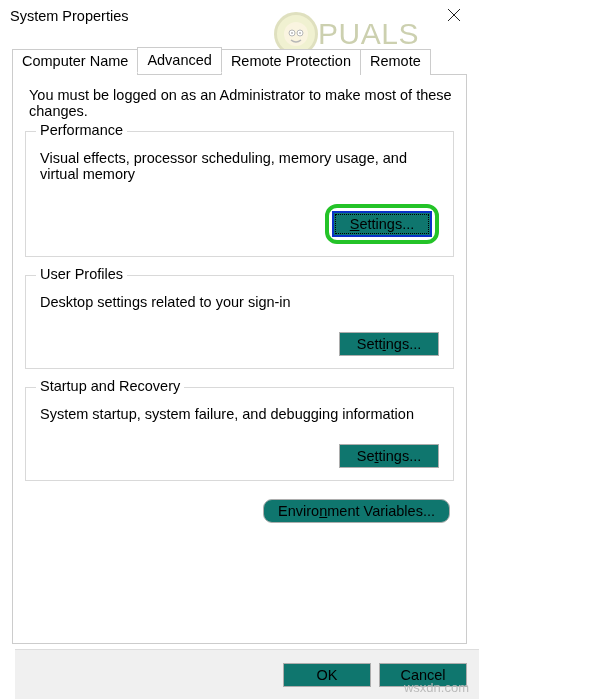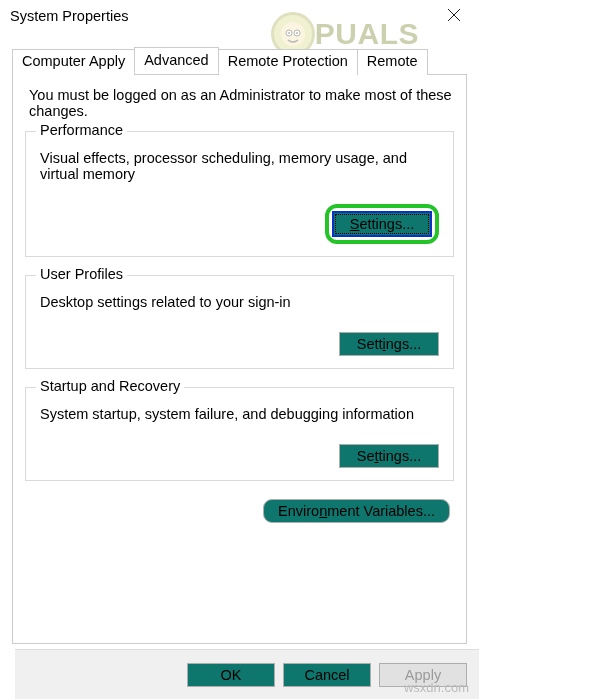--- a/index.html
+++ b/index.html
@@ -166,21 +166,21 @@
       gap: 8px;
     }
     .bottom-bar .wbtn { min-width: 88px; text-align:center;}
 
     .watermark-logo {
       position: absolute;
       top: 12px;
       right: 60px;
       opacity: 0.35;
       pointer-events: none;
-      font-weight: bold;
+      font-weight: normal;
       color: #6f7a1e;
     }
     .watermark-logo .circ {
       width: 44px; height: 44px; border-radius: 50%; background:#d7d97d;
       display:inline-flex; align-items:center; justify-content:center;
       border: 3px solid #a6a94a; vertical-align: middle;
     }
     .watermark-logo .ltxt {
       font-size: 30px; letter-spacing: 0.5px; vertical-align: middle;
       font-family: Arial, sans-serif;
@@ -216,21 +216,21 @@
         <circle cx="10" cy="13" r="3" fill="#fff" stroke="#333" stroke-width="1"></circle>
         <circle cx="18" cy="13" r="3" fill="#fff" stroke="#333" stroke-width="1"></circle>
         <circle cx="10" cy="13" r="1" fill="#333"></circle>
           <circle cx="18" cy="13" r="1" fill="#333"></circle>
         <path d="M9 20 Q14 24 19 20" stroke="#333" fill="none" stroke-width="1.5"></path>
       </svg>
     </span><span class="ltxt">PUALS</span>
   </div>
 
   <div class="tab-strip">
-    <div class="tab">Computer Apply</div>
+    <div class="tab">Computer Name</div>
     <div class="tab active">Advanced</div>
     <div class="tab">Remote Protection</div>
     <div class="tab">Remote</div>
   </div>
 
   <div class="content">
     <div class="intro">You must be logged on as an Administrator to make most of these changes.</div>
 
     <div class="group">
       <div class="group-title">Performance</div>
@@ -259,17 +259,16 @@
     </div>
 
     <div class="env-row">
       <button class="wbtn" style="min-width:180px;border-radius:9px;">Enviro<u>n</u>ment Variables...</button>
     </div>
   </div>
 
   <div class="bottom-bar">
     <button class="wbtn">OK</button>
     <button class="wbtn">Cancel</button>
-    <button class="wbtn disabled">Apply</button>
   </div>
 
   <div class="watermark-url">wsxdn.com</div>
 </div>
 
 </body></html>

